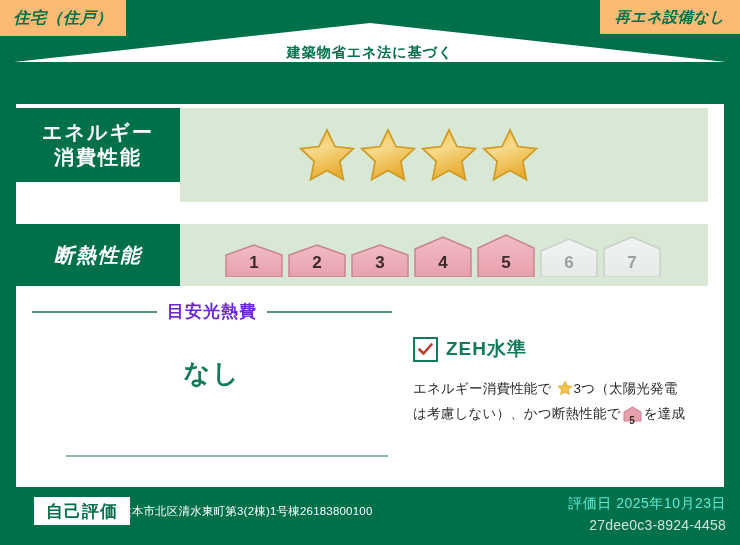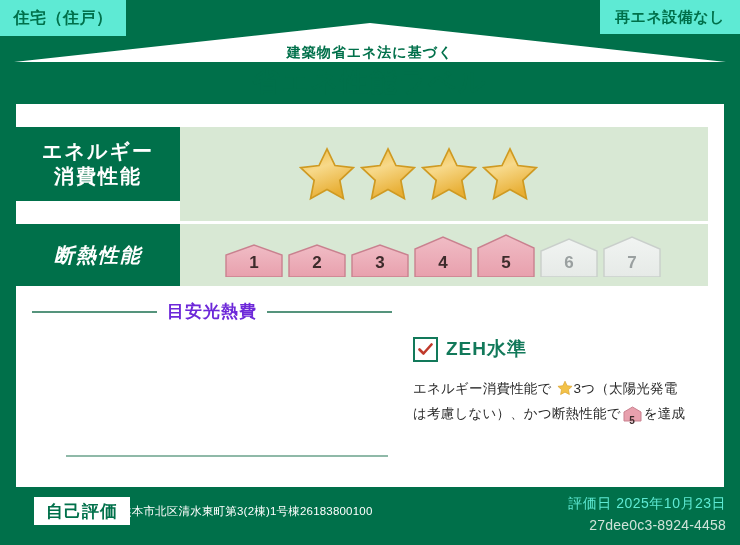--- a/index.html
+++ b/index.html
@@ -5,23 +5,24 @@
   html,body{margin:0;padding:0;}
   body{
     width:740px;height:545px;overflow:hidden;
     background:#00704a;
     font-family:"Liberation Sans","DejaVu Sans",sans-serif;
   }
   .label-root{position:relative;width:740px;height:545px;background:#00704a;}
 
   
   .tag{
-    position:absolute;background:#5eead4;color:#00704a;
+    position:absolute;background:#fdba74;color:#00704a;
     font-weight:bold;display:flex;align-items:center;justify-content:center;
     letter-spacing:0.5px;
+    font-style:italic;
   }
   .tag-left{left:0;top:0;width:126px;height:36px;font-size:16px;}
   .tag-right{right:0;top:0;width:140px;height:34px;font-size:15px;}
 
   
   .roof{
     position:absolute;left:0;top:0;width:740px;height:112px;overflow:hidden;
   }
   .roof-shape{
     position:absolute;left:0;top:0;width:740px;height:62px;background:#00704a;
@@ -46,21 +47,21 @@
   .perf-row{position:absolute;left:0;display:flex;align-items:stretch;}
   .perf-label{
     background:#00704a;color:#ffffff;font-weight:bold;
     display:flex;flex-direction:column;align-items:center;justify-content:center;
     line-height:1.25;letter-spacing:2px;
   }
   .perf-body{
     background:#d8e8d4;display:flex;align-items:center;
   }
 
-  .row-energy{top:23px;width:692px;height:74px;}
+  .row-energy{top:4px;width:692px;height:74px;}
   .row-energy .perf-label{width:164px;font-size:20px;}
   .row-energy .perf-body{width:528px;height:94px;padding-left:0;}
 
   .row-insul{top:120px;width:692px;height:62px;}
   .row-insul .perf-label{width:164px;font-size:20px;font-style:italic;}
   .row-insul .perf-body{width:528px;height:62px;}
 
   
   .stars{display:flex;align-items:center;gap:3px;margin-left:118px;}
   .star{width:58px;height:58px;display:block;}
@@ -292,20 +293,21 @@
             </div>
           </div>
       </div>
     </div>
 
     <div class="cost-head">
       <span class="ln"></span>
       <span class="tx">目安光熱費</span>
       <span class="ln"></span>
     </div>
+    <div class="cost-value">なし</div>
     <div class="cost-rule"></div>
 
     <div class="zeh">
       <div class="zeh-head">
         <span class="zeh-check">
           <svg width="15" height="13" viewBox="0 0 15 13" aria-hidden="true">
             <path d="M1.5 6.5 L5.5 10.5 L13.5 1.5" fill="none" stroke="#c0392b" stroke-width="2.6" stroke-linecap="round" stroke-linejoin="round"></path>
           </svg>
         </span>
         <span class="zeh-title">ZEH水準</span>

